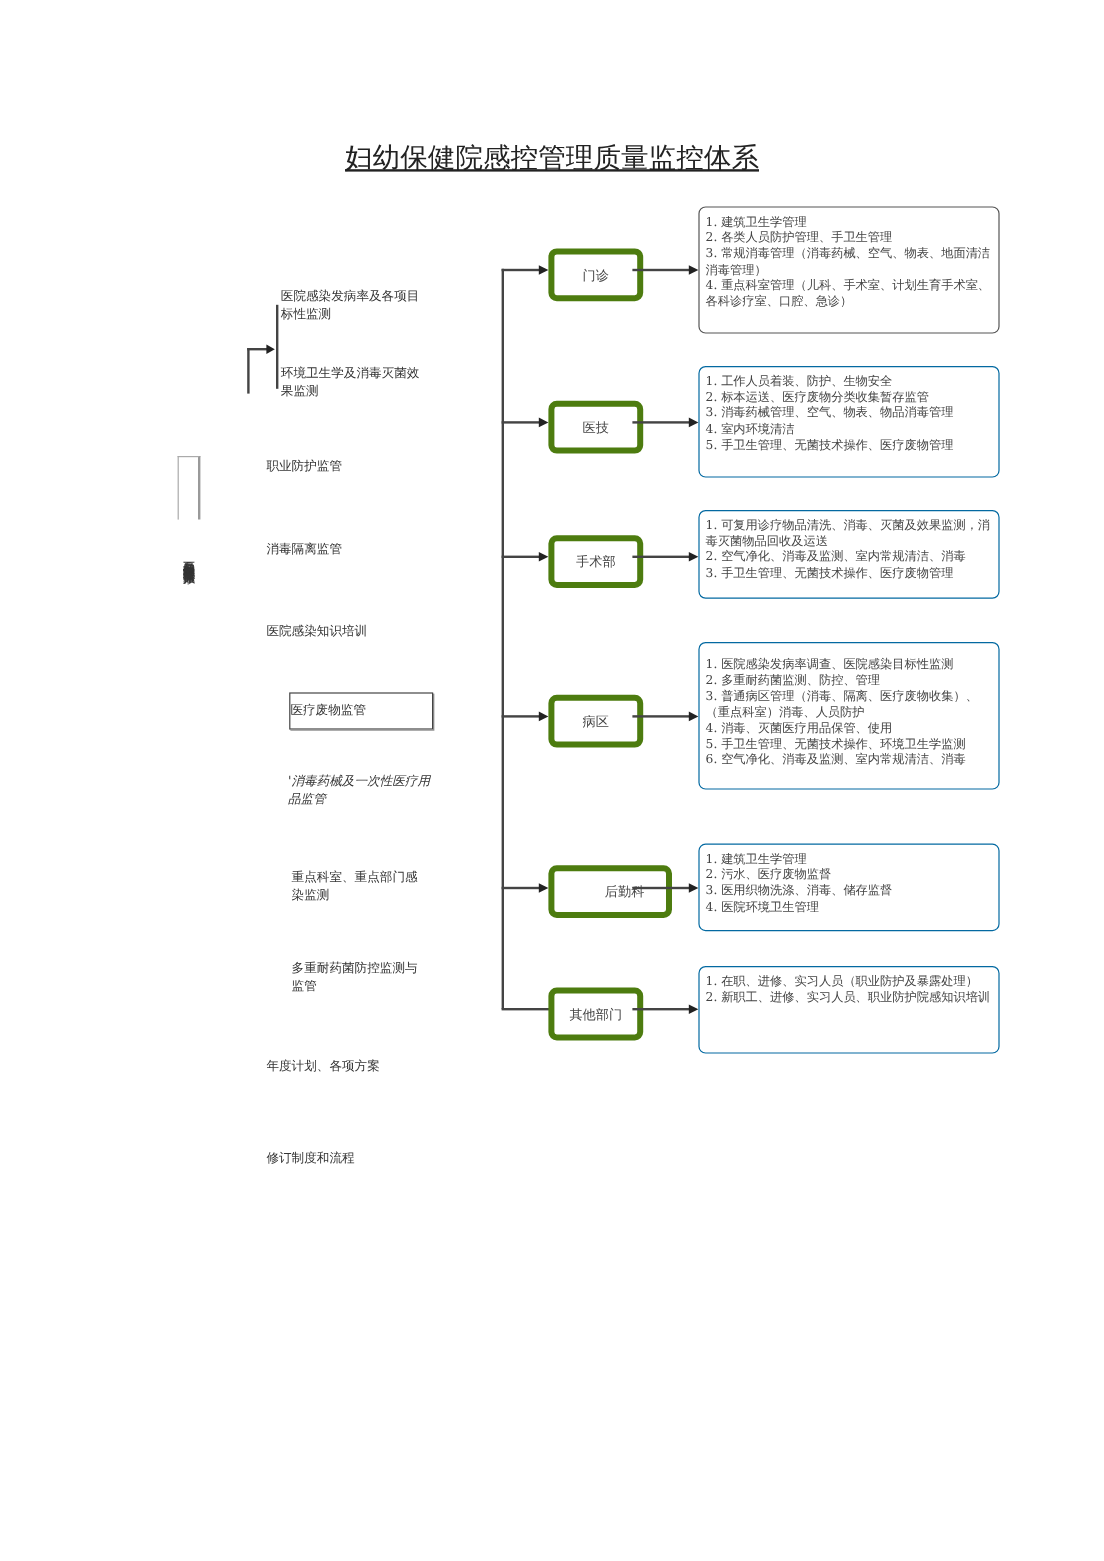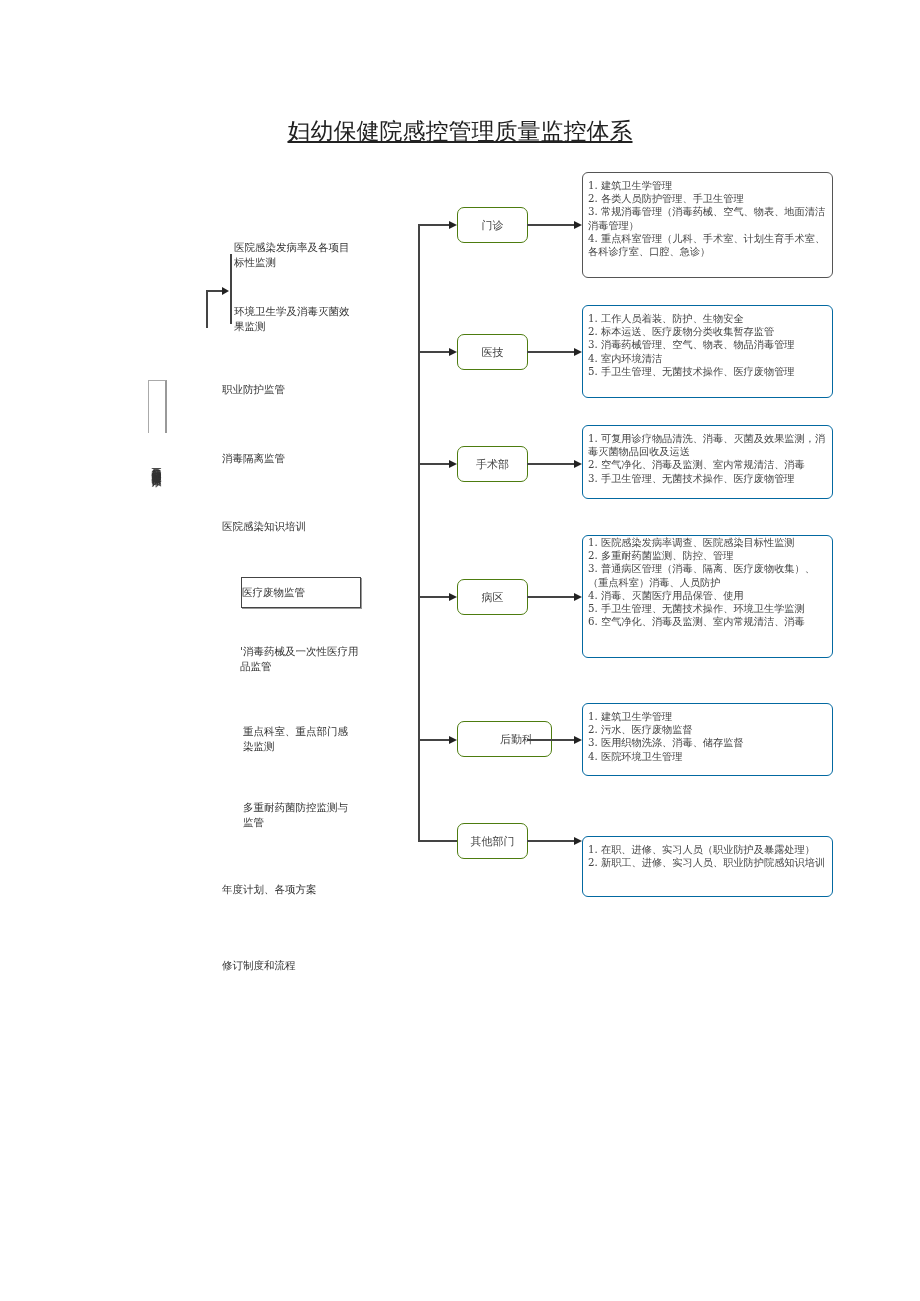--- a/index.html
+++ b/index.html
@@ -5,21 +5,21 @@
   html, body { margin:0; padding:0; background:#ffffff; }
   body { width:920px; height:1301px; position:relative; overflow:hidden;
          font-family:"DejaVu Serif","Liberation Serif",serif; color:#333; }
   .abs { position:absolute; }
   .title { left:0; width:920px; top:116px; text-align:center; font-size:23px; color:#222;
            font-family:"DejaVu Sans","Liberation Sans",sans-serif; letter-spacing:0px;text-decoration:underline; }
   .left-item { position:absolute; width:150px; text-align:left; font-size:10.5px; line-height:15px; color:#333; }
   .left-item.boxed { border:1px solid #444; box-shadow:1px 1px 0 #999; padding:7px 0; width:118px; }
   .vtext { position:absolute; left:148px; top:460px; width:14px; font-size:10px; line-height:11.3px;
            writing-mode:vertical-rl; color:#333; letter-spacing:0.5px; }
-  .dept { position:absolute; width:69px; height:34px; border:1px solid #4d7c0f; border-radius:7px;
+  .dept { position:absolute; width:69px; height:34px; border:5px solid #4d7c0f; border-radius:7px;
           display:flex; align-items:center; justify-content:center; font-size:11px; color:#444; background:#fff; }
   .detail { position:absolute; border:1px solid #0369a1; border-radius:6px; background:#fff;
             font-size:10.2px; line-height:13.2px; color:#444; padding:6px 4px 6px 5px; box-sizing:border-box; }
   .detail.dark { border:1.5px solid #555; }
   .line { position:absolute; background:#444; }
   .arrow { position:absolute; width:0; height:0; border-top:4px solid transparent;
            border-bottom:4px solid transparent; border-left:8px solid #222; }
 </style>
 </head>
 <body>
@@ -33,21 +33,21 @@
 <div class="line" style="left:206px;top:290px;width:1.5px;height:38px;"></div>
 <div class="line" style="left:206px;top:290px;width:18px;height:1.5px;"></div>
 <div class="arrow" style="left:222px;top:287px;border-left-width:7px;"></div>
 
 <div class="left-item" style="left:234px;top:240px;width:120px;">医院感染发病率及各项目标性监测</div>
 <div class="left-item" style="left:234px;top:304px;width:120px;">环境卫生学及消毒灭菌效果监测</div>
 <div class="left-item" style="left:222px;top:382px;">职业防护监管</div>
 <div class="left-item" style="left:222px;top:451px;">消毒隔离监管</div>
 <div class="left-item" style="left:222px;top:519px;">医院感染知识培训</div>
 <div class="left-item boxed" style="left:241px;top:577px;">医疗废物监管</div>
-<div class="left-item" style="left:240px;top:644px;width:120px;">'消毒药械及一次性医疗用品监管</div>
+<div class="left-item" style="left:240px;top:644px;width:120px;font-style:italic;">'消毒药械及一次性医疗用品监管</div>
 <div class="left-item" style="left:243px;top:724px;width:110px;">重点科室、重点部门感染监测</div>
 <div class="left-item" style="left:243px;top:800px;width:110px;">多重耐药菌防控监测与监管</div>
 <div class="left-item" style="left:222px;top:882px;">年度计划、各项方案</div>
 <div class="left-item" style="left:222px;top:958px;">修订制度和流程</div>
 
 <div class="line" style="left:418px;top:224px;width:1.5px;height:617px;"></div>
 
 <div class="line" style="left:418px;top:224px;width:32px;height:1.5px;"></div>
 <div class="arrow" style="left:449px;top:221px;"></div>
 <div class="line" style="left:418px;top:351px;width:32px;height:1.5px;"></div>
@@ -106,32 +106,32 @@
   <div>4. 室内环境清洁</div>
   <div>5. 手卫生管理、无菌技术操作、医疗废物管理</div>
 </div>
 
 <div class="detail" style="left:582px;top:425px;width:251px;height:74px;">
   <div>1. 可复用诊疗物品清洗、消毒、灭菌及效果监测，消毒灭菌物品回收及运送</div>
   <div>2. 空气净化、消毒及监测、室内常规清洁、消毒</div>
   <div>3. 手卫生管理、无菌技术操作、医疗废物管理</div>
 </div>
 
-<div class="detail" style="left:582px;top:535px;width:251px;height:123px;padding-top:0;">
+<div class="detail" style="left:582px;top:535px;width:251px;height:123px;padding-top:12px;">
   <div>1. 医院感染发病率调查、医院感染目标性监测</div>
   <div>2. 多重耐药菌监测、防控、管理</div>
   <div>3. 普通病区管理（消毒、隔离、医疗废物收集）、（重点科室）消毒、人员防护</div>
   <div>4. 消毒、灭菌医疗用品保管、使用</div>
   <div>5. 手卫生管理、无菌技术操作、环境卫生学监测</div>
   <div>6. 空气净化、消毒及监测、室内常规清洁、消毒</div>
 </div>
 
 <div class="detail" style="left:582px;top:703px;width:251px;height:73px;">
   <div>1. 建筑卫生学管理</div>
   <div>2. 污水、医疗废物监督</div>
   <div>3. 医用织物洗涤、消毒、储存监督</div>
   <div>4. 医院环境卫生管理</div>
 </div>
 
-<div class="detail" style="left:582px;top:836px;width:251px;height:61px;">
+<div class="detail" style="left:582px;top:805px;width:251px;height:73px;">
   <div>1. 在职、进修、实习人员（职业防护及暴露处理）</div>
   <div>2. 新职工、进修、实习人员、职业防护院感知识培训</div>
 </div>
 
 </body></html>

